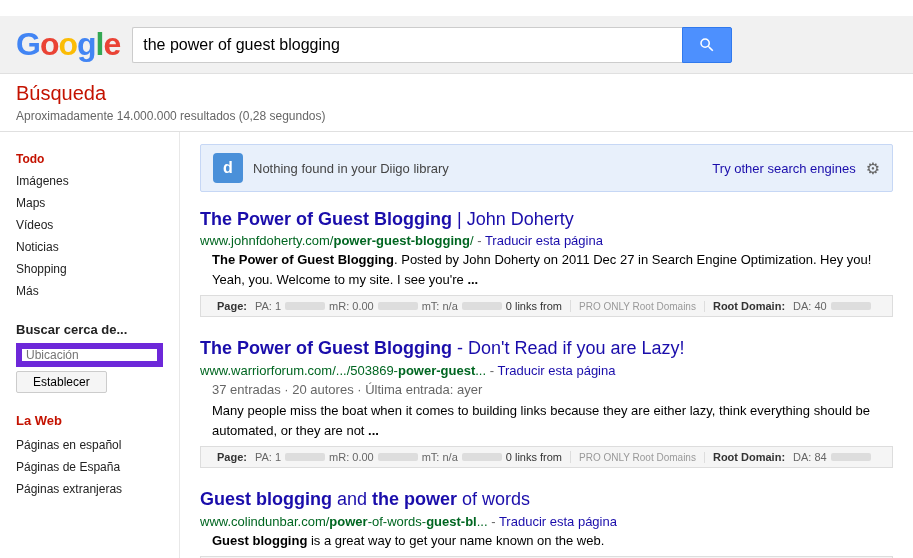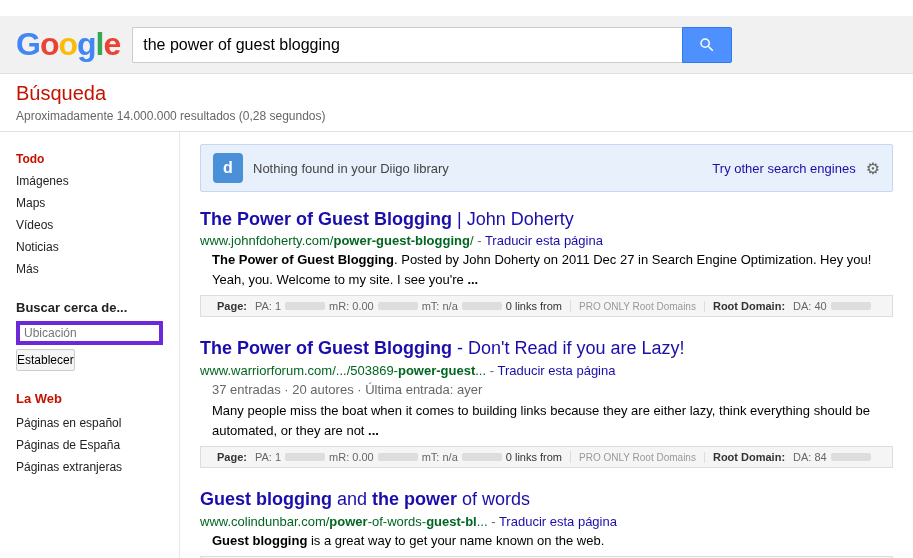--- a/index.html
+++ b/index.html
@@ -105,27 +105,27 @@
     }
     .sidebar-label {
       color: #222;
       font-size: 13px;
       font-weight: bold;
       margin-bottom: 6px;
     }
     .sidebar-input {
       width: 100%;
       height: 24px;
-      border: 4px solid #6d28d9;
+      border: 6px solid #6d28d9;
       padding: 0 4px;
       font-size: 12px;
       margin-bottom: 4px;
     }
     .sidebar-button {
-      padding: 3px 0;
+      padding: 3px 16px;
       font-size: 12px;
       border: 1px solid #ccc;
       background: #f5f5f5;
       cursor: pointer;
       border-radius: 2px;
     }
     .sidebar-section-label {
       color: #c41200;
       font-size: 13px;
       font-weight: bold;
@@ -279,20 +279,21 @@
 
 <div class="main">
 
   <div class="sidebar">
     <div class="sidebar-section">
       <a class="sidebar-item active">Todo</a>
       <a class="sidebar-item">Imágenes</a>
       <a class="sidebar-item">Maps</a>
       <a class="sidebar-item">Vídeos</a>
       <a class="sidebar-item">Noticias</a>
+      <a class="sidebar-item">Shopping</a>
       <a class="sidebar-item">Más</a>
     </div>
     <div class="sidebar-section">
       <div class="sidebar-label">Buscar cerca de...</div>
       <input class="sidebar-input" type="text" placeholder="Ubicación" style="">
       <button class="sidebar-button">Establecer</button>
     </div>
     <div class="sidebar-section">
       <div class="sidebar-section-label">La Web</div>
       <a class="sidebar-item">Páginas en español</a>

